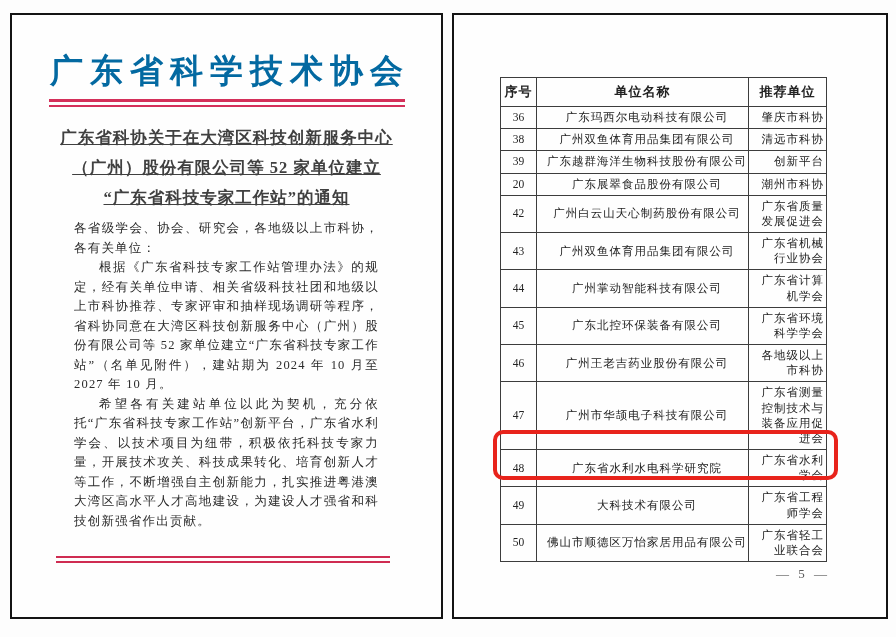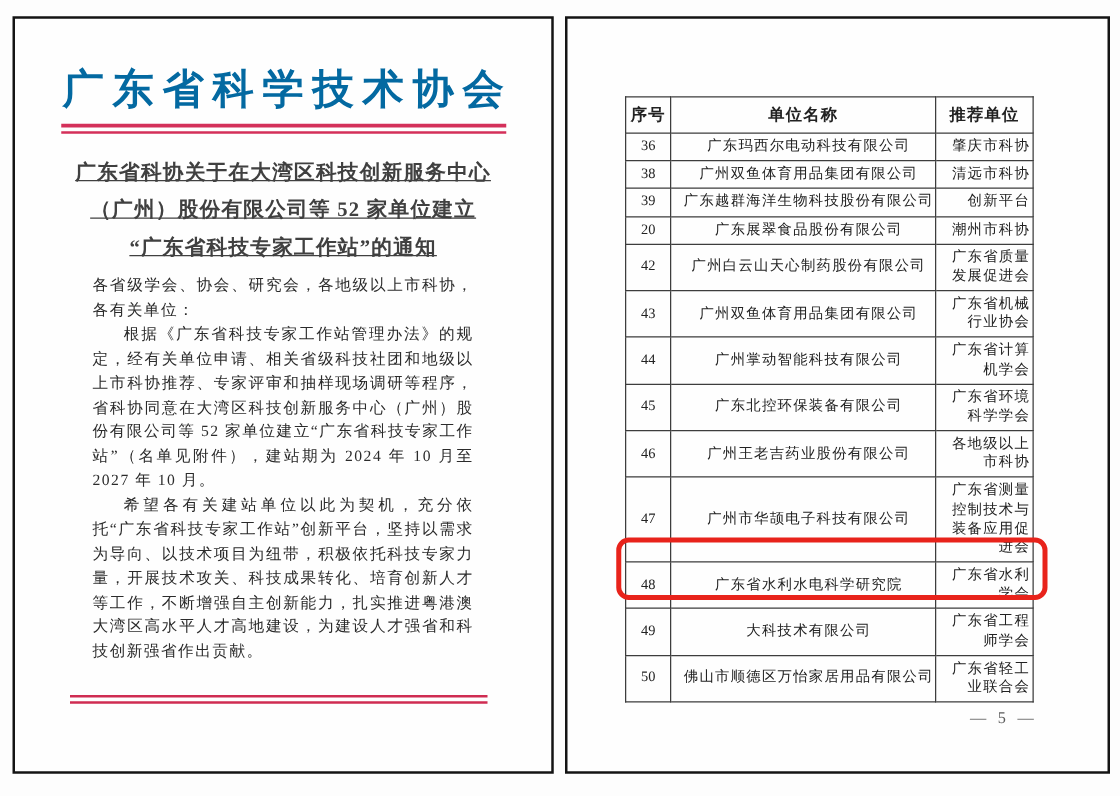--- a/index.html
+++ b/index.html
@@ -140,21 +140,21 @@
 
     <div class="doc-title">
       <div>广东省科协关于在大湾区科技创新服务中心</div>
       <div>（广州）股份有限公司等 52 家单位建立</div>
       <div>“广东省科技专家工作站”的通知</div>
     </div>
 
     <div class="body-text">
       <p>各省级学会、协会、研究会，各地级以上市科协，各有关单位：</p>
       <p class="indent">根据《广东省科技专家工作站管理办法》的规定，经有关单位申请、相关省级科技社团和地级以上市科协推荐、专家评审和抽样现场调研等程序，省科协同意在大湾区科技创新服务中心（广州）股份有限公司等 52 家单位建立“广东省科技专家工作站”（名单见附件），建站期为 2024 年 10 月至 2027 年 10 月。</p>
-      <p class="indent">希望各有关建站单位以此为契机，充分依托“广东省科技专家工作站”创新平台，坚持以需求为导向、以技术项目为纽带，积极依托科技专家力量，开展技术攻关、科技成果转化、培育创新人才等工作，不断增强自主创新能力，扎实推进粤港澳大湾区高水平人才高地建设，为建设人才强省和科技创新强省作出贡献。</p>
+      <p class="indent">希望各有关建站单位以此为契机，充分依托“广东省科技专家工作站”创新平台，广东省水利学会、以技术项目为纽带，积极依托科技专家力量，开展技术攻关、科技成果转化、培育创新人才等工作，不断增强自主创新能力，扎实推进粤港澳大湾区高水平人才高地建设，为建设人才强省和科技创新强省作出贡献。</p>
     </div>
 
     <div class="footer-rule"></div>
   </div>
 
   <div class="page page-right">
     <table class="units-table">
       <colgroup>
         <col class="c-no">
           <col class="c-name">

